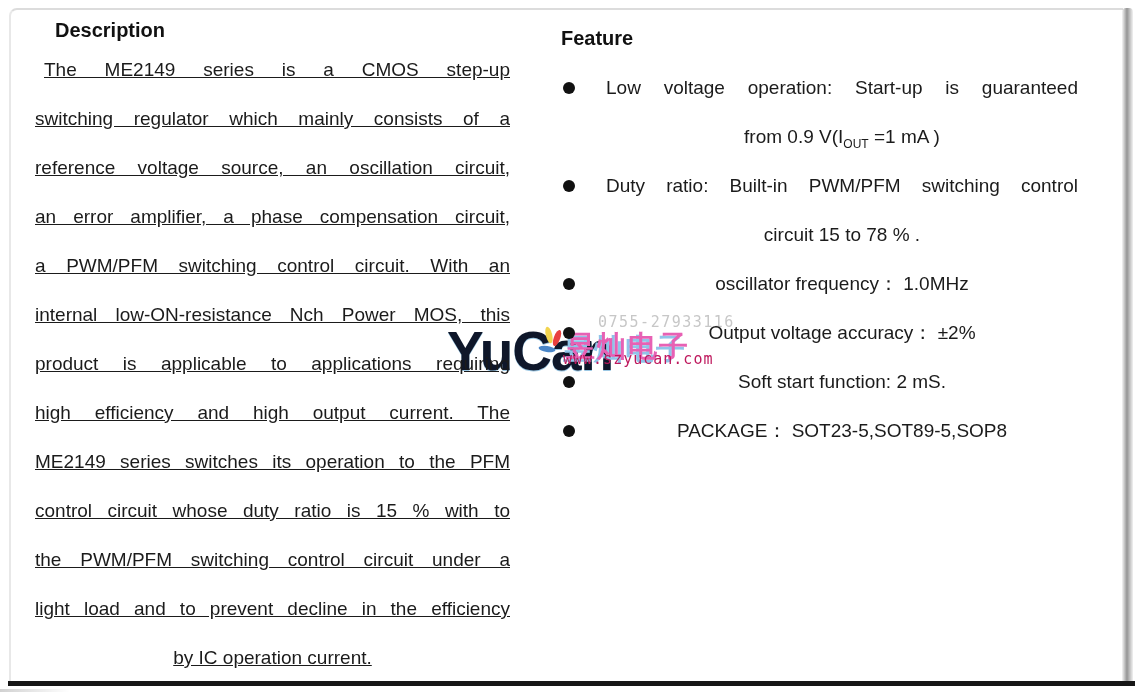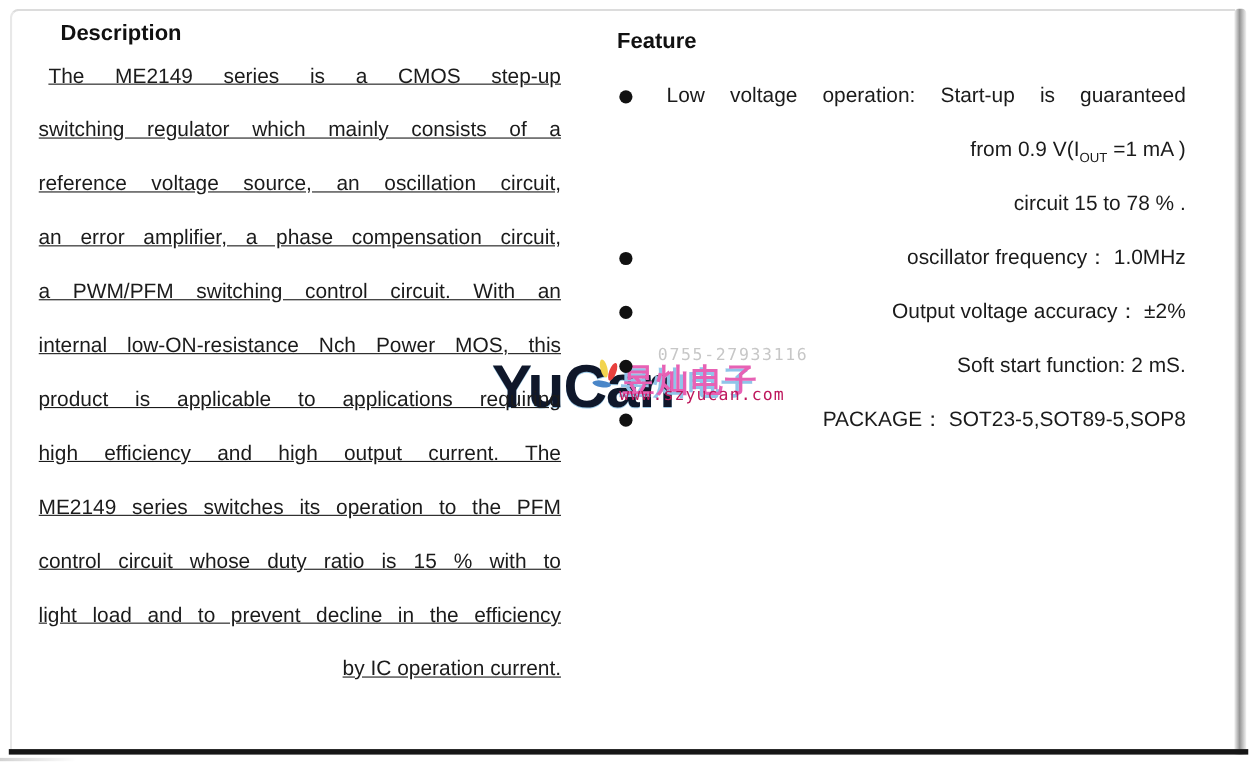--- a/index.html
+++ b/index.html
@@ -39,21 +39,21 @@
   #desc-heading{left:35px;top:18px;margin-left:20px;}
   #feat-heading{left:561px;top:26px;}
 
   
   #desc-lines{position:absolute;left:35px;top:45px;width:475px;text-decoration:underline;}
   .tline{
     height:49px;line-height:49px;font-size:19px;color:#1b1b1b;
     overflow:hidden;white-space:normal;
   }
   .jline{text-align:justify;text-align-last:justify;}
-  .nline{text-align:right;}
+  .nline{text-align:center;}
   .indent{padding-left:9px;}
 
   
   #feat-rows{position:absolute;left:563px;top:63px;width:515px;}
   .frow{display:flex;align-items:center;height:49px;}
   .bullet-cell{width:43px;flex:0 0 43px;display:flex;align-items:center;}
   .bullet-dot{width:12px;height:12px;border-radius:50%;background:#111;}
   .bullet-none{width:12px;height:12px;}
   .ftext{flex:1;height:49px;line-height:49px;font-size:19px;overflow:hidden;}
   sub.iout{font-size:12px;vertical-align:-5px;letter-spacing:0;}
@@ -109,20 +109,21 @@
     <div class="tline jline indent">The ME2149 series is a CMOS step-up</div>
     <div class="tline jline">switching regulator which mainly consists of a</div>
     <div class="tline jline">reference voltage source, an oscillation circuit,</div>
     <div class="tline jline">an error amplifier, a phase compensation circuit,</div>
     <div class="tline jline">a PWM/PFM switching control circuit. With an</div>
     <div class="tline jline">internal low-ON-resistance Nch Power MOS, this</div>
     <div class="tline jline">product is applicable to applications requiring</div>
     <div class="tline jline">high efficiency and high output current. The</div>
     <div class="tline jline">ME2149 series switches its operation to the PFM</div>
     <div class="tline jline">control circuit whose duty ratio is 15 % with to</div>
+    <div class="tline jline">the PWM/PFM switching control circuit under a</div>
     <div class="tline jline">light load and to prevent decline in the efficiency</div>
     <div class="tline nline">by IC operation current.</div>
   </div>
 
   <div class="heading" id="feat-heading">Feature</div>
 
   <div id="feat-rows">
 
     <div class="frow">
       <div class="bullet-cell">
@@ -131,20 +132,26 @@
       <div class="ftext jline">Low voltage operation: Start-up is guaranteed</div>
     </div>
 
     <div class="frow">
       <div class="bullet-cell">
           <div class="bullet-none"></div>
         </div>
       <div class="ftext nline"><span>from 0.9 V(I</span><sub class="iout">OUT</sub><span> =1 mA )</span></div>
     </div>
 
+    <div class="frow">
+      <div class="bullet-cell">
+          <div class="bullet-dot"></div>
+        </div>
+      <div class="ftext jline">Duty ratio: Built-in PWM/PFM switching control</div>
+    </div>
 
     <div class="frow">
       <div class="bullet-cell">
           <div class="bullet-none"></div>
         </div>
       <div class="ftext nline">circuit 15 to 78 % .</div>
     </div>
 
     <div class="frow">
       <div class="bullet-cell">

